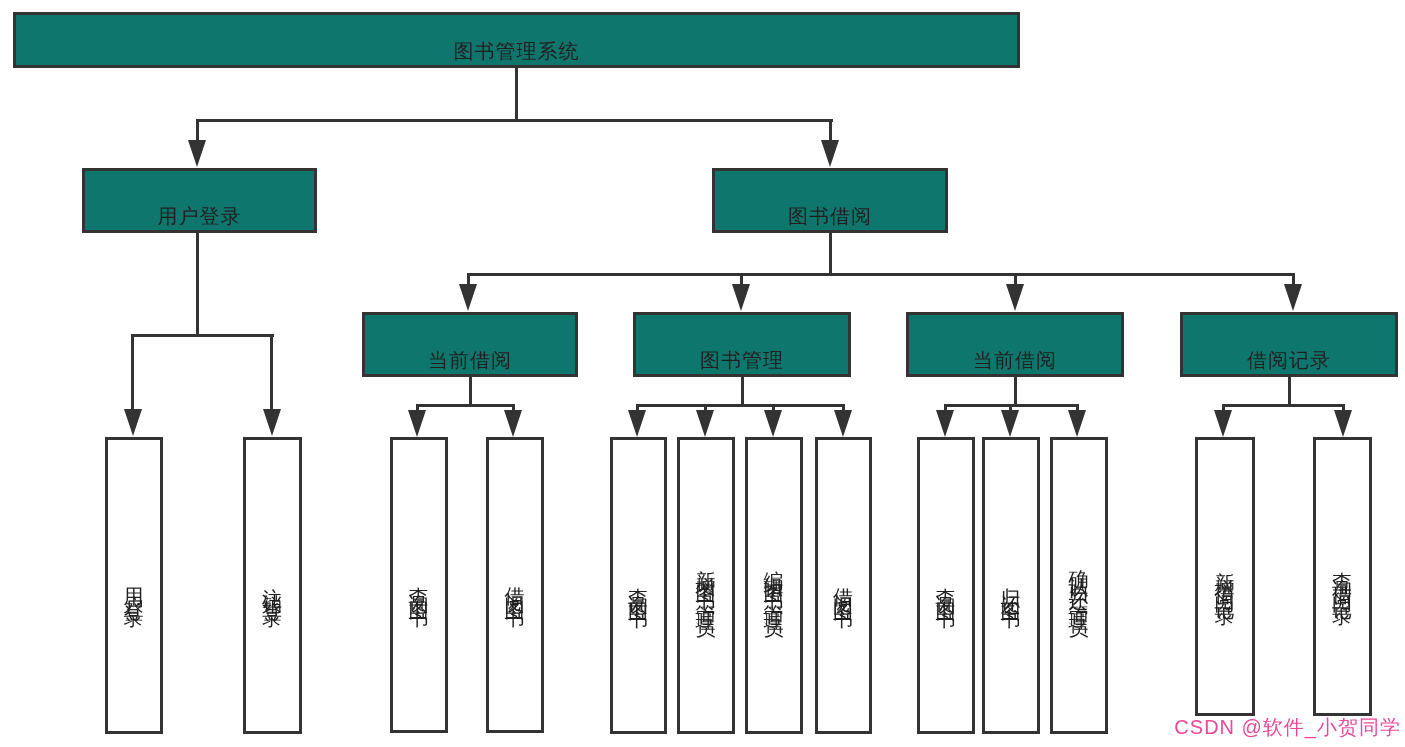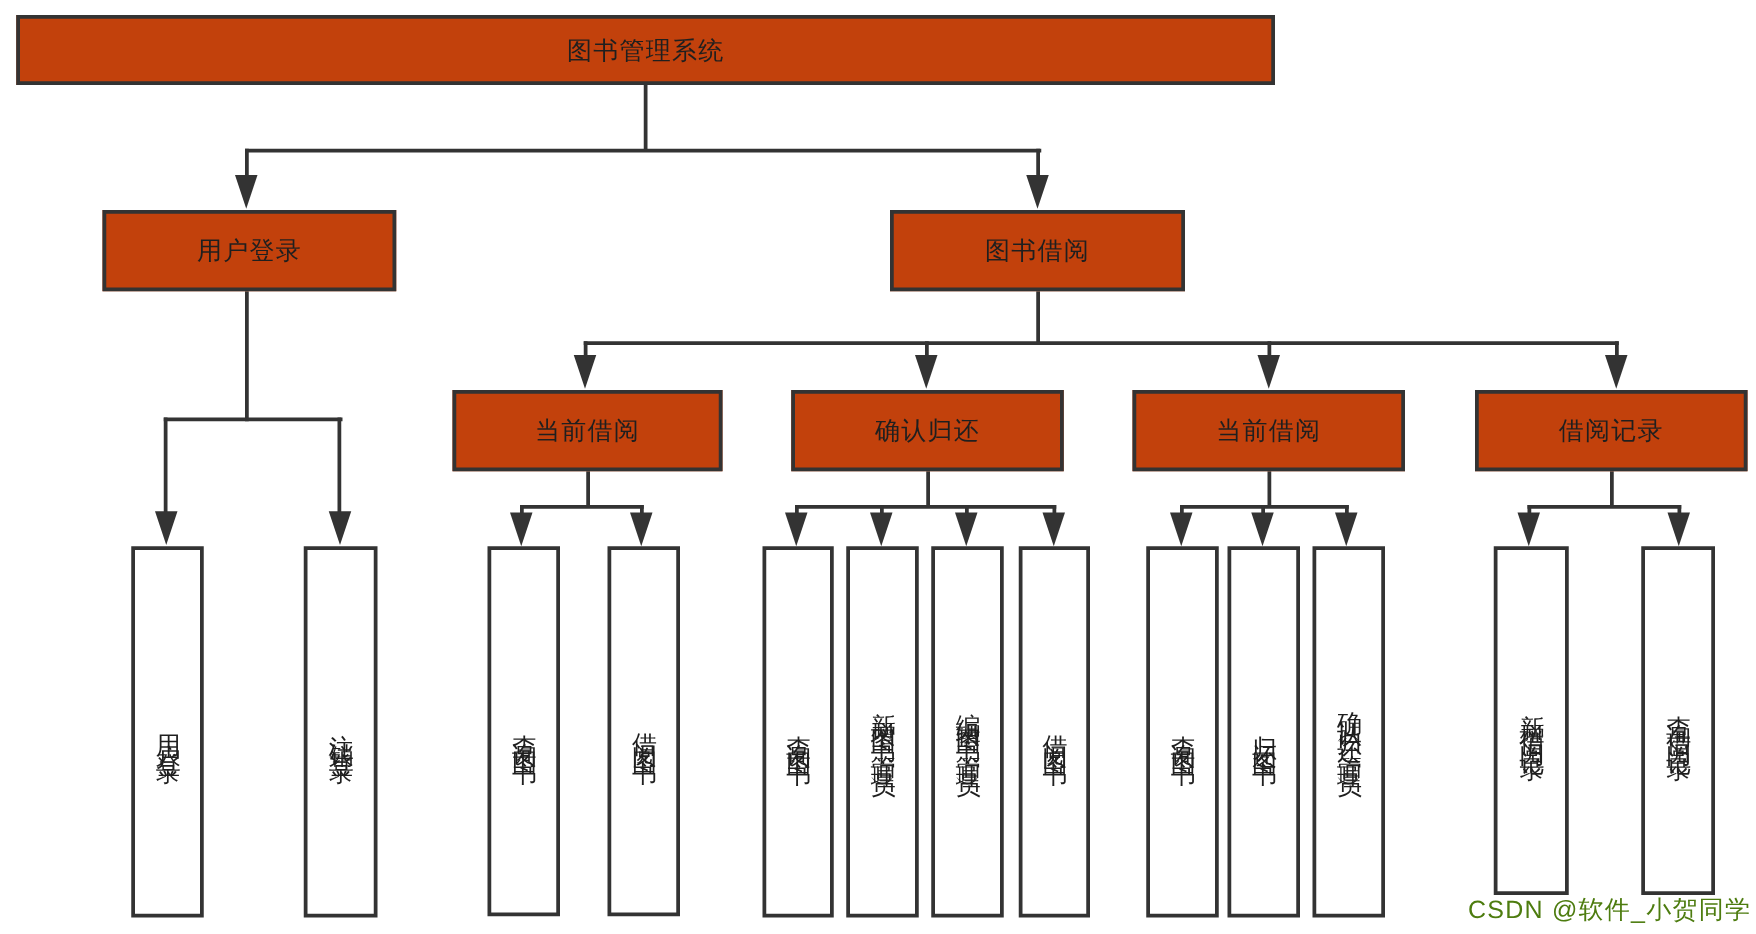--- a/index.html
+++ b/index.html
@@ -1,41 +1,41 @@
 <!DOCTYPE html>
 <html><head>
 <meta charset="utf-8">
 <style>
   html,body{margin:0;padding:0;background:#ffffff;}
   .canvas{
     position:relative;width:1405px;height:747px;background:#ffffff;overflow:hidden;
     font-family:"Liberation Sans","DejaVu Sans",sans-serif;color:#1f1f1f;
   }
   .node{
-    position:absolute;box-sizing:border-box;border:3px solid #333333;background:#c2410c;
-    display:flex;align-items:center;justify-content:center;
+    position:absolute;box-sizing:border-box;border:3px solid #333333;background:#0f766e;
+    display:flex;align-items:flex-end;justify-content:center;
     font-size:20px;letter-spacing:1px;white-space:nowrap;
   }
   .leaf{
     position:absolute;box-sizing:border-box;border:3px solid #333333;background:#ffffff;
     display:flex;align-items:center;justify-content:center;
   }
   .leaf span{
     writing-mode:vertical-rl;text-orientation:mixed;
     font-size:20px;letter-spacing:7px;line-height:1;
   }
   .line{position:absolute;background:#333333;}
   .arrow{
     position:absolute;width:0;height:0;
     border-left:9px solid transparent;border-right:9px solid transparent;
     border-top:27px solid #333333;
   }
   .watermark{
     position:absolute;right:4px;top:714px;
-    font-size:20px;color:#4d7c0f;letter-spacing:1px;white-space:nowrap;
+    font-size:20px;color:#ec4899;letter-spacing:1px;white-space:nowrap;
   }
 </style>
 </head>
 <body>
 
 <div class="canvas">
 
   <div class="line" style="left:515px;top:66px;width:3px;height:55px;"></div>
 
   <div class="line" style="left:196px;top:119px;width:637px;height:3px;"></div>
@@ -104,21 +104,21 @@
     <span>用户登录</span>
   </div>
   <div class="node" style="left:712px;top:168px;width:236px;height:65px;">
     <span>图书借阅</span>
   </div>
 
   <div class="node" style="left:362px;top:312px;width:216px;height:65px;">
     <span>当前借阅</span>
   </div>
   <div class="node" style="left:633px;top:312px;width:218px;height:65px;">
-    <span>确认归还</span>
+    <span>图书管理</span>
   </div>
   <div class="node" style="left:1180px;top:312px;width:218px;height:65px;">
     <span>借阅记录</span>
   </div>
   <div class="node" style="left:906px;top:312px;width:218px;height:65px;">
     <span>当前借阅</span>
   </div>
 
   <div class="leaf" style="left:105px;top:437px;width:58px;height:297px;">
     <span>用户登录</span>

